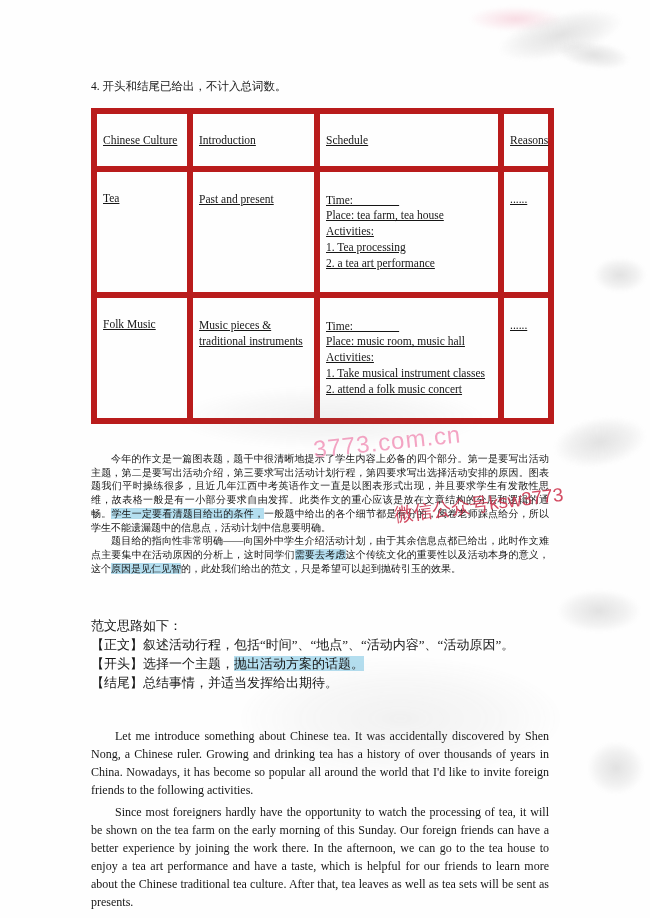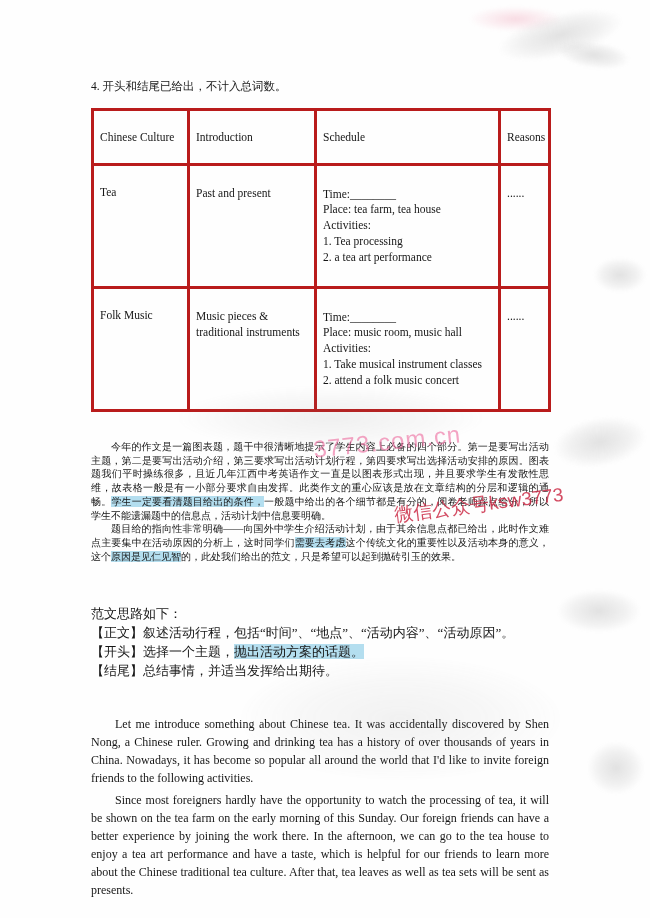--- a/index.html
+++ b/index.html
@@ -19,25 +19,26 @@
   .note-line { font-size:11.5px; line-height:16px; }
 
   table.info-table {
     border-collapse:collapse;
     table-layout:fixed;
     width:457px;
     margin-top:14px;
     font-size:11.5px;
   }
   table.info-table th, table.info-table td {
-    border:3px solid #b91c1c;
+    border:6px solid #b91c1c;
     padding:20px 6px;
     text-align:left;
     font-weight:normal;
     vertical-align:top;
+    text-decoration:underline;
   }
   tr.header-row { height:24px; }
   tr.row-tea { height:86px; }
   tr.row-folk { height:84px; }
   td.cell-culture-tea { vertical-align:middle; }
   td.cell-culture-folk { vertical-align:top; padding-top:14px; }
   td.cell-intro { line-height:15.5px; }
   td.cell-intro-folk { text-align:justify; }
   td.cell-schedule div { line-height:15.4px; margin:0.5px 0; }
   td.cell-reasons { line-height:15px; }

